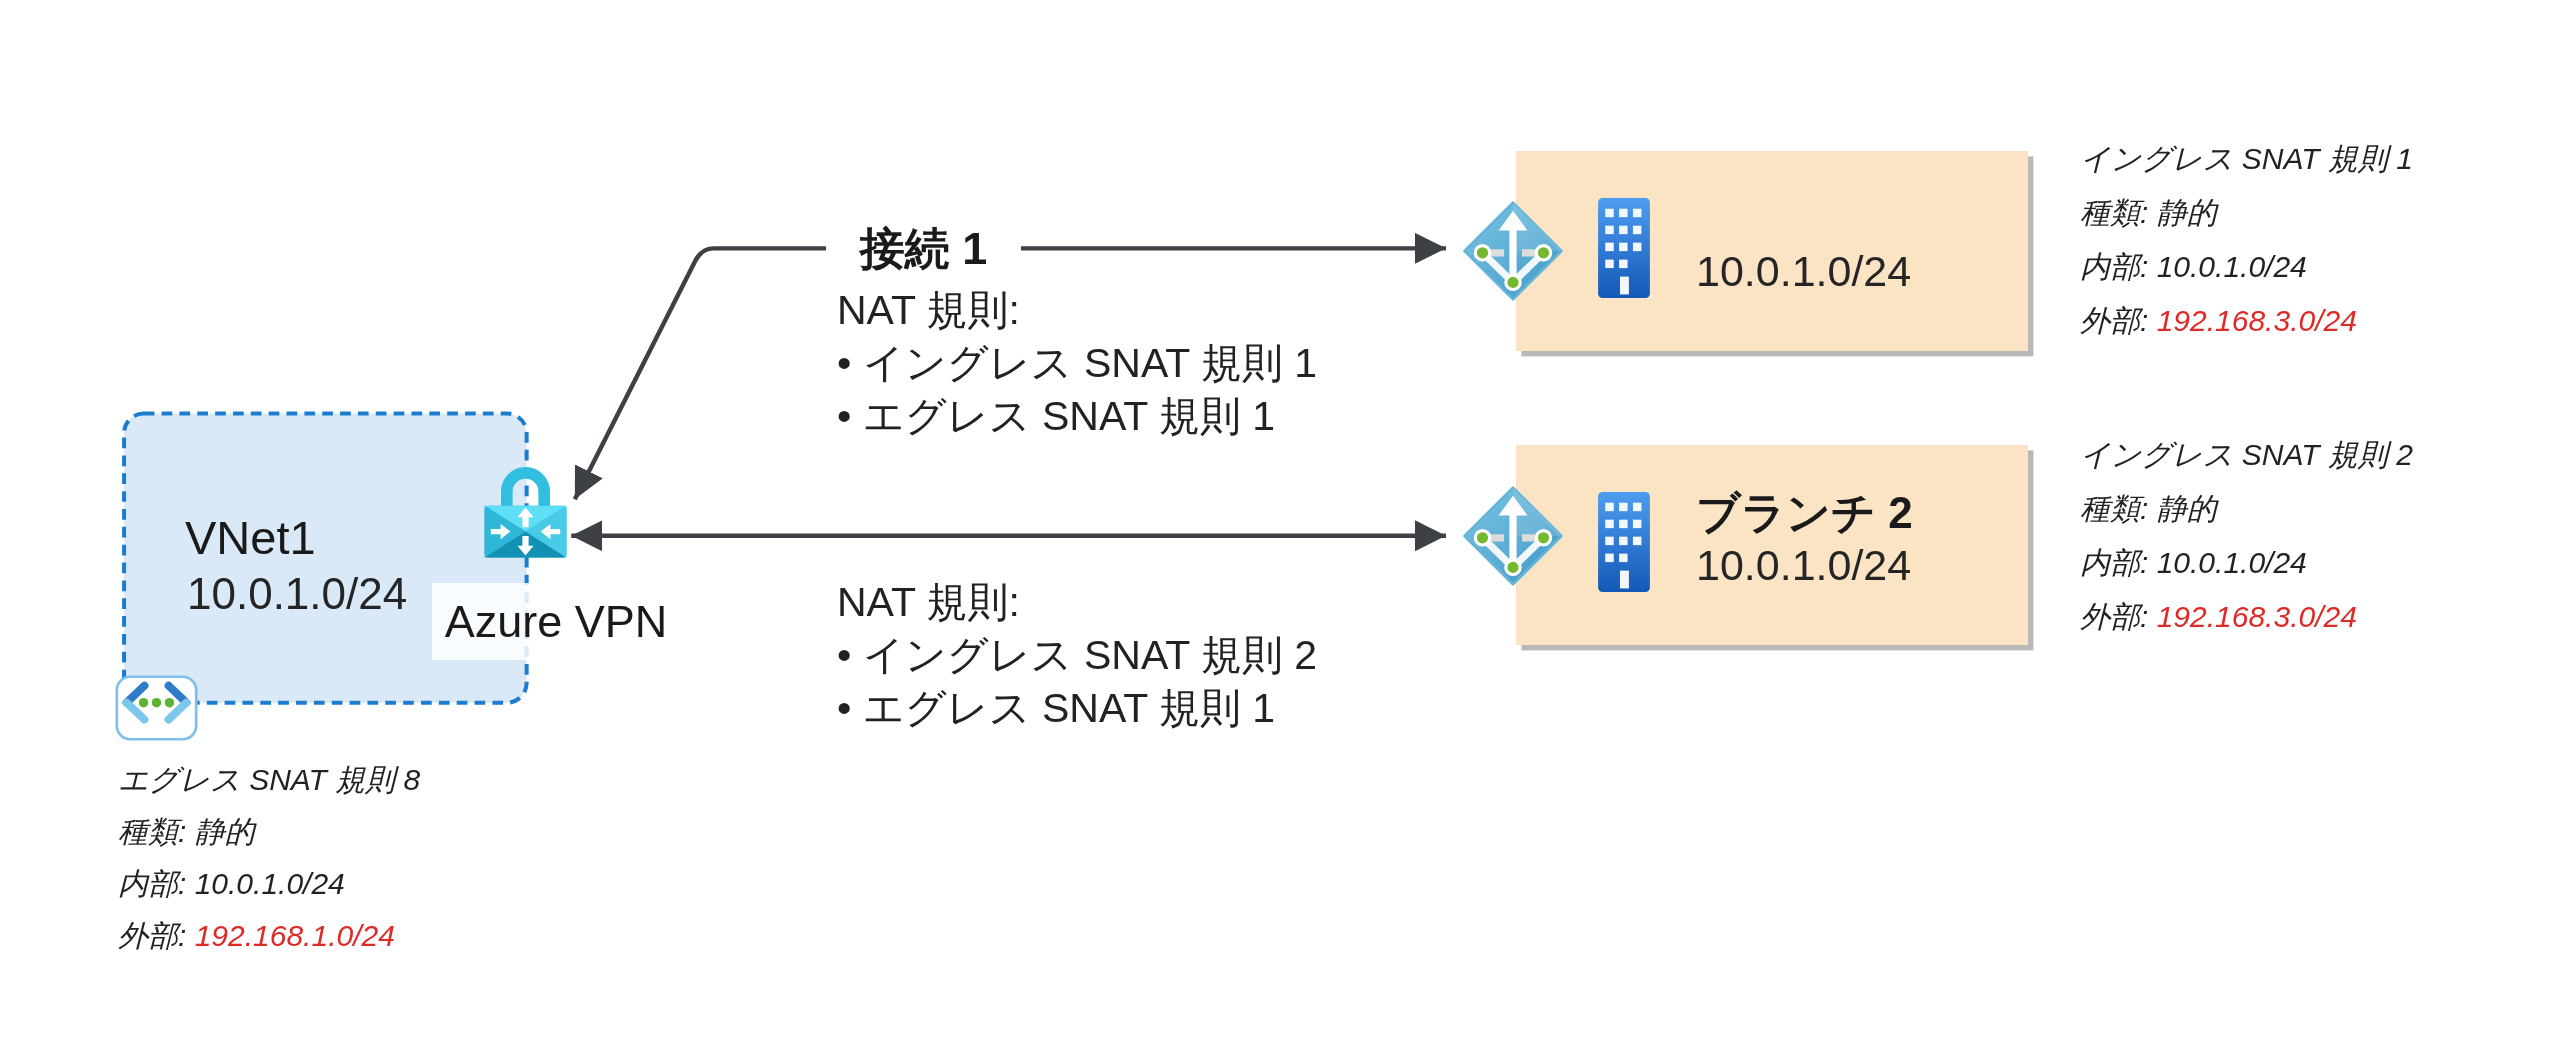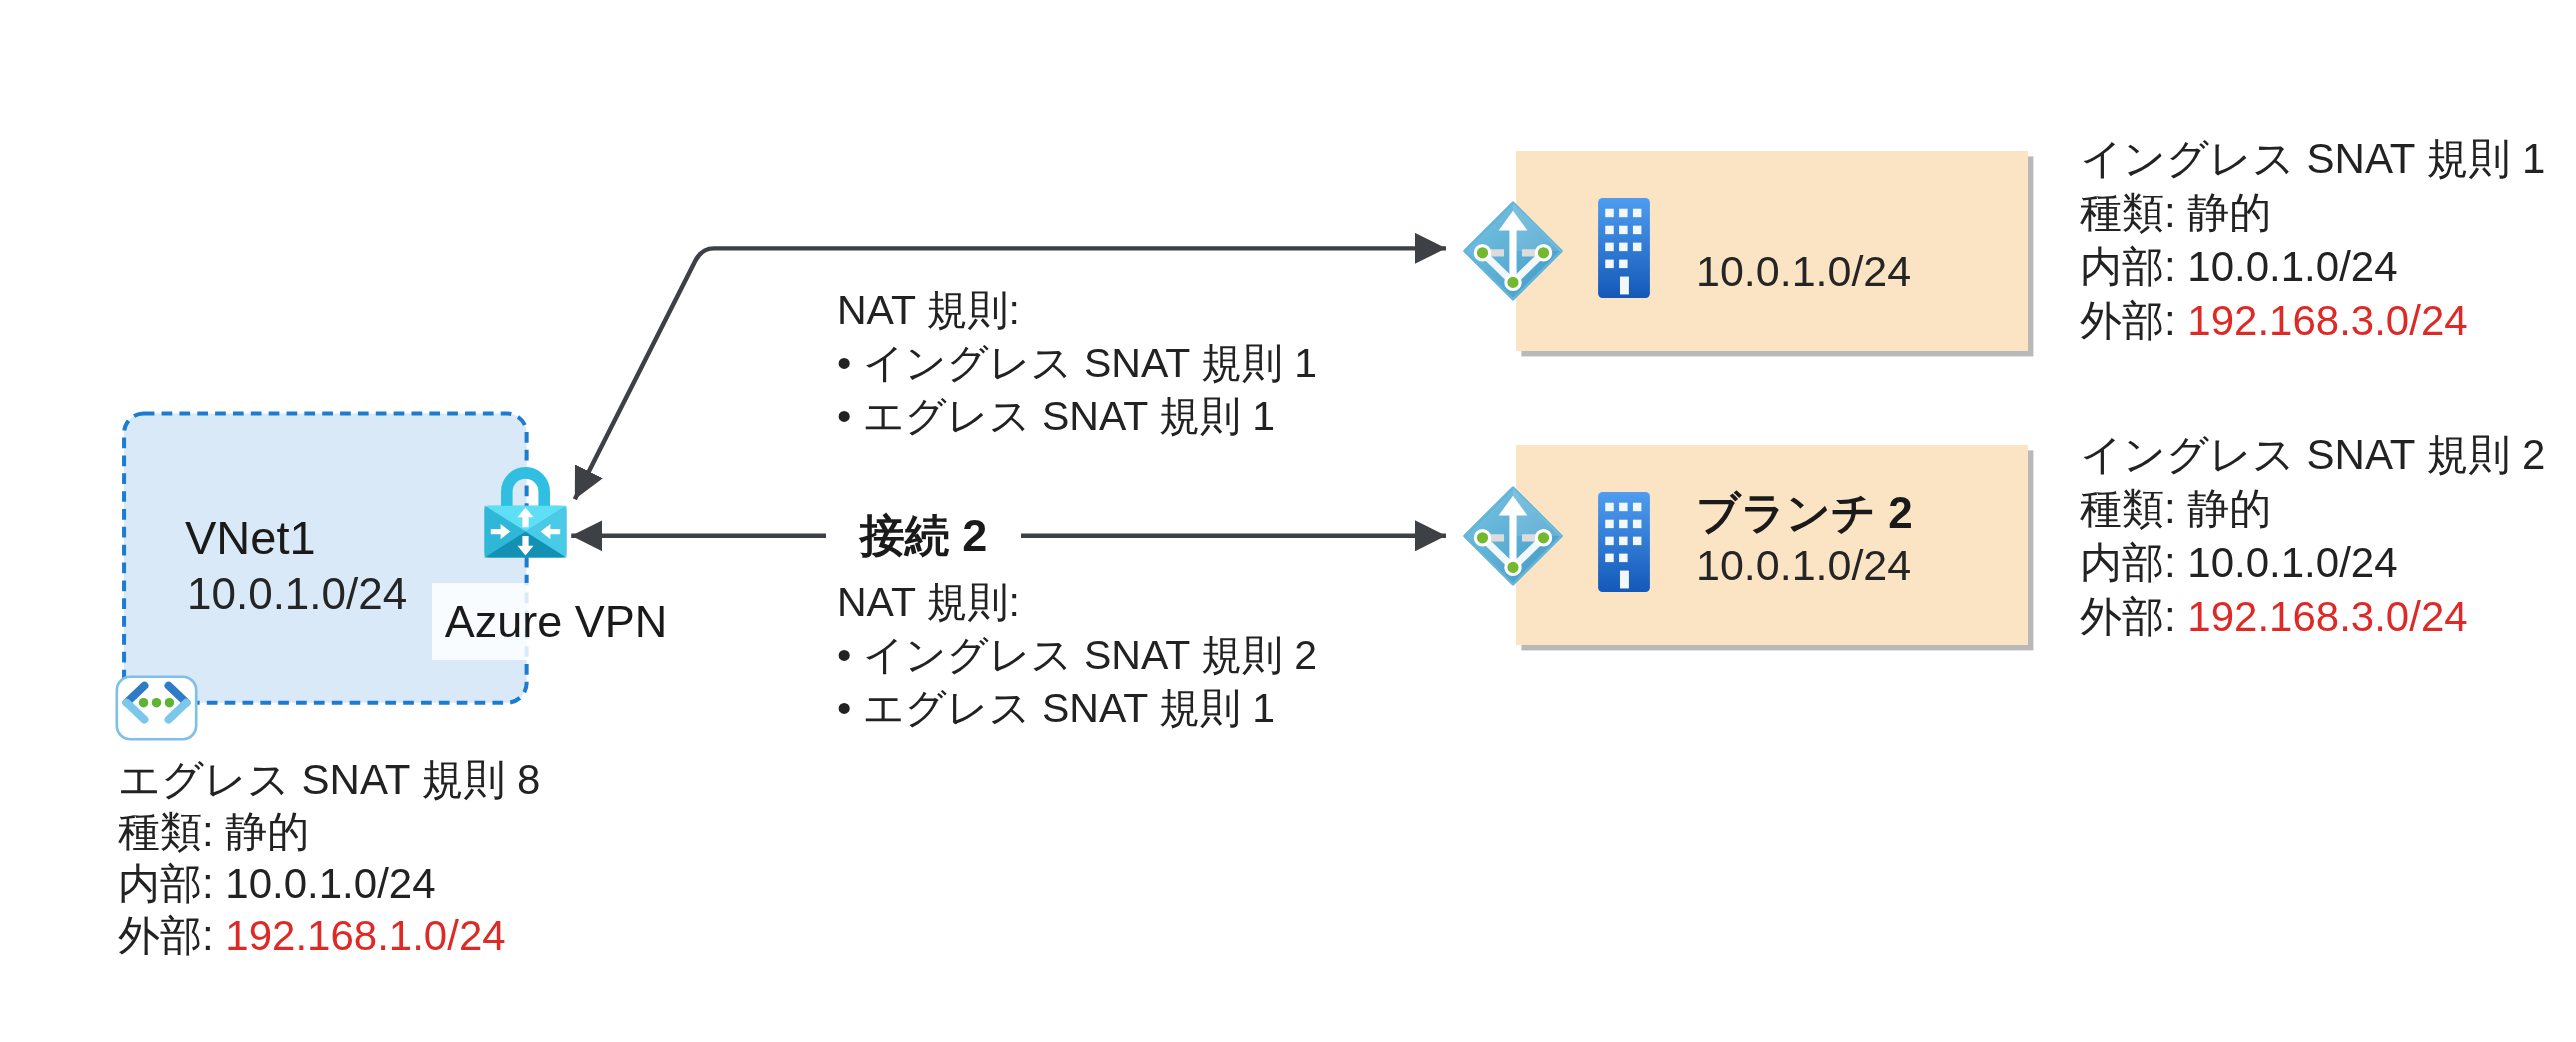--- a/index.html
+++ b/index.html
@@ -34,21 +34,21 @@
     width:512px;height:200px;background:#FBE4C4;
     box-shadow:5.4px 5.4px 0 0 #b9b9b9;
   }
   .branch1-box{left:1516px;top:151px;}
   .branch2-box{left:1516px;top:445px;}
   .branch-title{font-size:44px;font-weight:bold;color:#1a1a1a;}
   .branch-cidr{font-size:43px;color:#252525;}
   .b1-title{left:1696px;top:190px;} .b1-cidr{left:1696px;top:247px;}
   .b2-title{left:1696px;top:484px;} .b2-cidr{left:1696px;top:541px;}
   
-  .rule-block{font-size:42px;color:#222222;}
+  .rule-block{font-size:30px;color:#222222;font-style:italic;}
   .rule-block div{height:54px;line-height:54px;}
   .egress-block{left:118px;top:754px;}
   .egress-block div{height:52px;line-height:52px;}
   .ingress1-block{left:2080px;top:132px;}
   .ingress2-block{left:2080px;top:428px;}
   .red{color:#DE2A26;text-align:center;}
   
   .icon{position:absolute;}
 </style>
 </head>
@@ -96,27 +96,27 @@
     <circle cx="61" cy="31" r="5.3" fill="#5DB432"></circle>
   </svg>
 
   <div class="abs rule-block egress-block">
     <div>エグレス SNAT 規則 8</div>
     <div>種類: 静的</div>
     <div>内部: 10.0.1.0/24</div>
     <div><span>外部: </span><span class="red">192.168.1.0/24</span></div>
   </div>
 
+  <div class="abs conn-label conn1-label">接続 1</div>
   <div class="abs nat-block conn1-nat">
     <div>NAT 規則:</div>
     <div>• イングレス SNAT 規則 1</div>
     <div>• エグレス SNAT 規則 1</div>
   </div>
 
-  <div class="abs conn-label conn2-label">接続 2</div>
   <div class="abs nat-block conn2-nat">
     <div>NAT 規則:</div>
     <div>• イングレス SNAT 規則 2</div>
     <div>• エグレス SNAT 規則 1</div>
   </div>
 
   <div class="abs branch-box branch1-box"></div>
   <div class="abs branch-cidr b1-cidr">10.0.1.0/24</div>
 
   <div class="abs branch-box branch2-box"></div>

